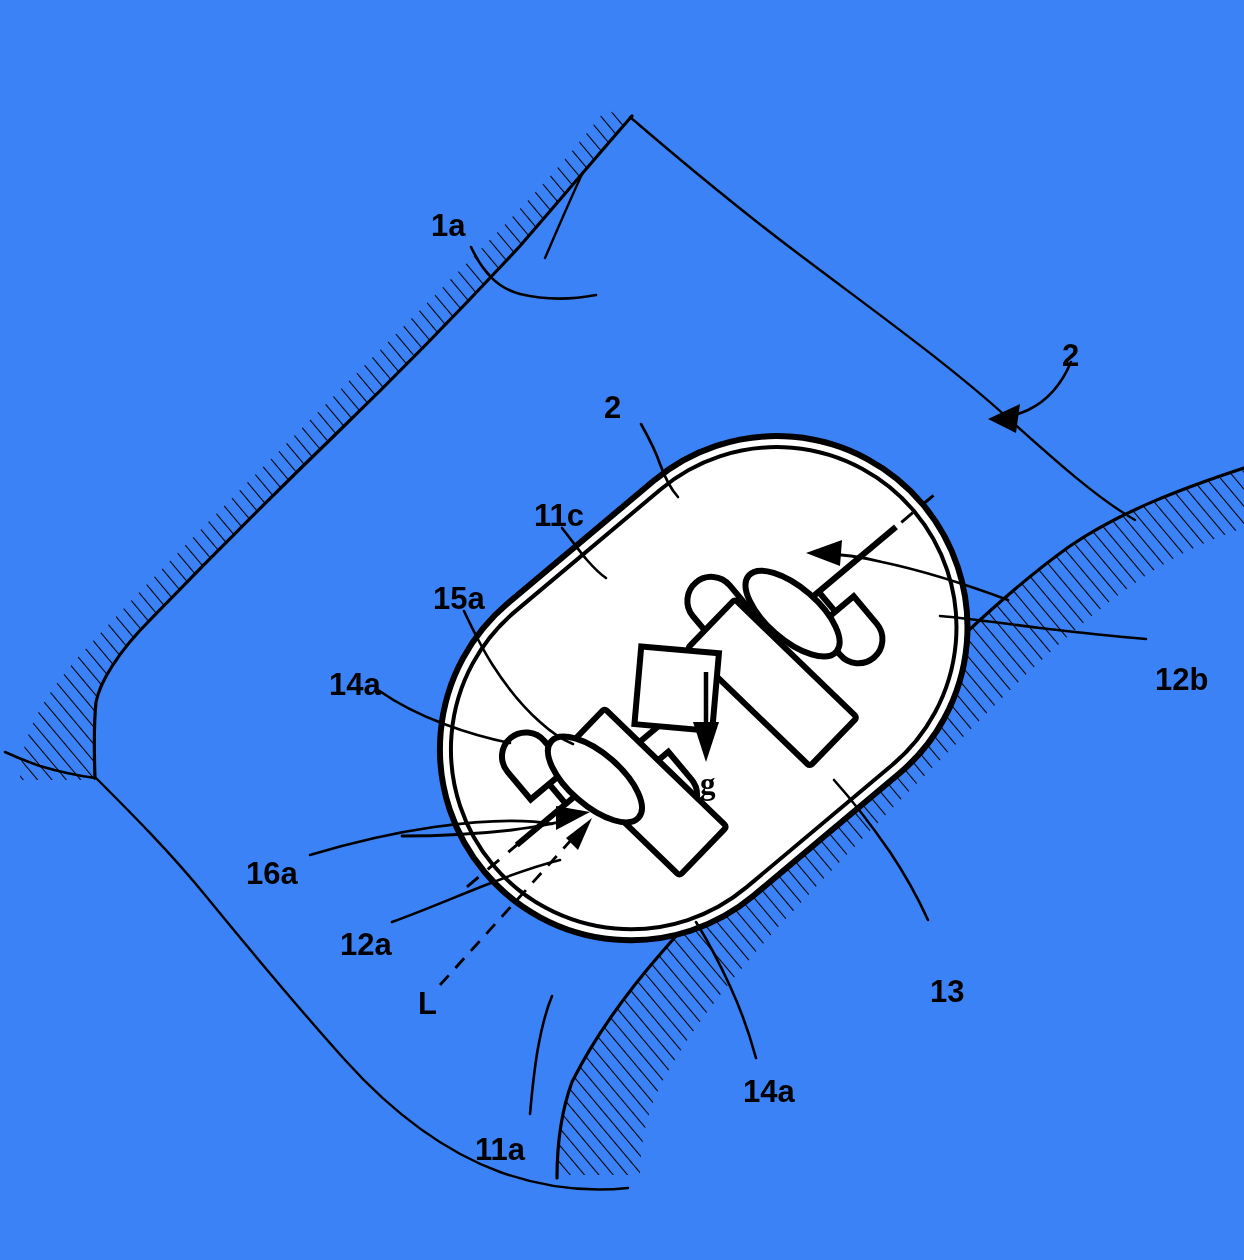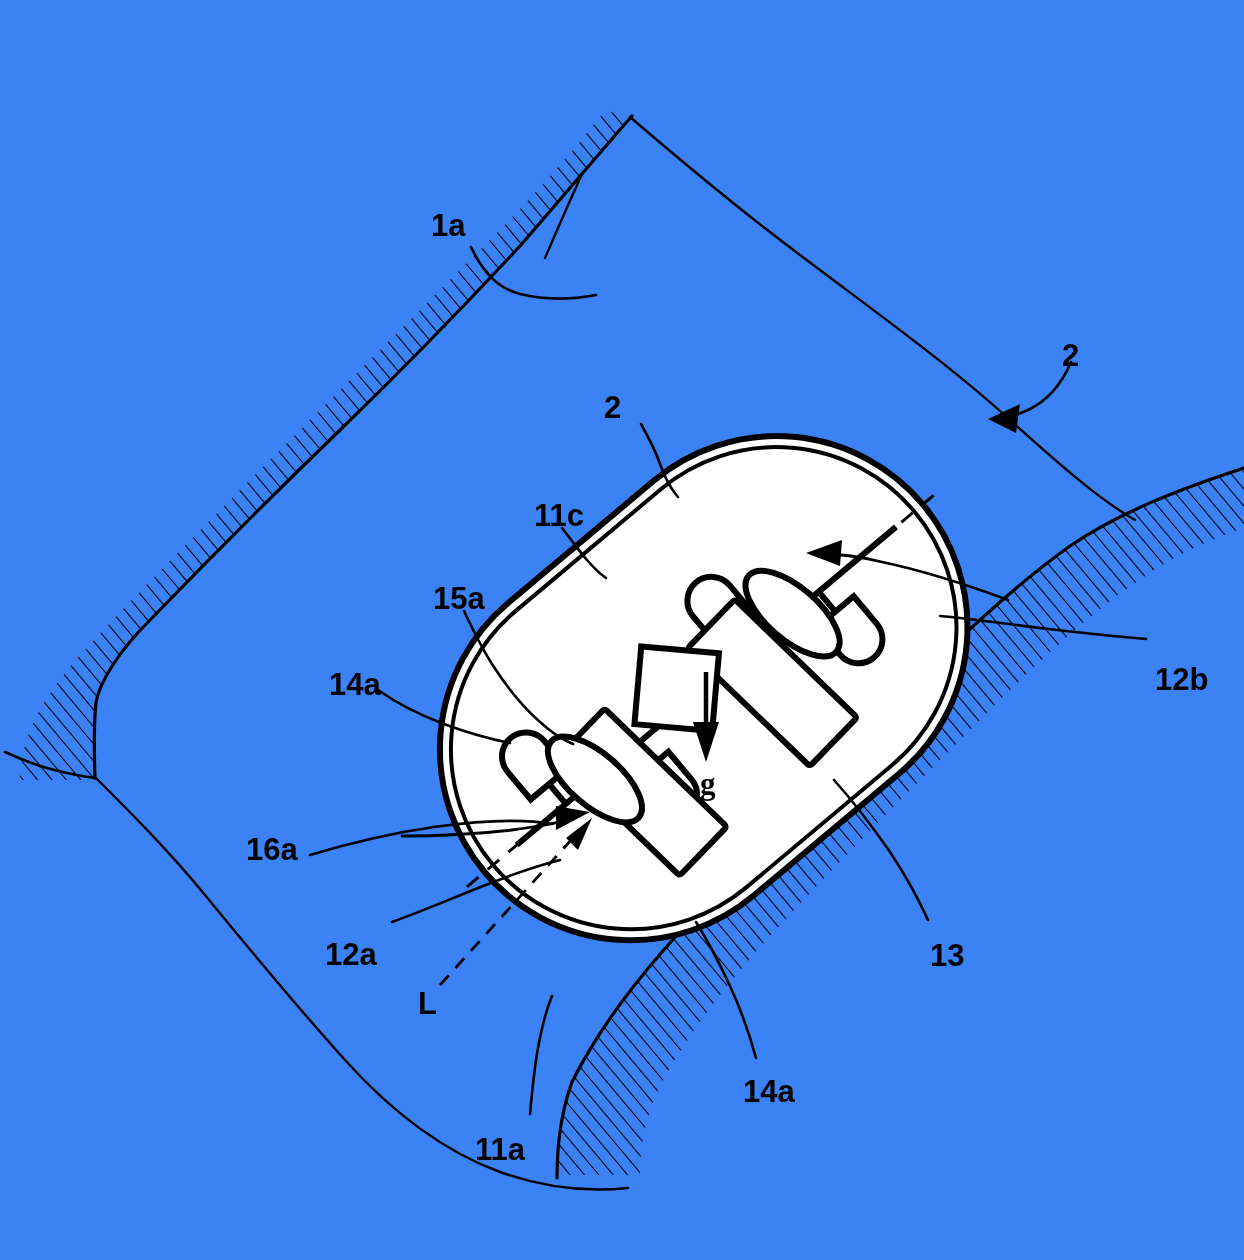--- a/index.html
+++ b/index.html
@@ -241,21 +241,21 @@
 
   </svg>
 
   <span class="lbl" style="left:431px; top:210px;">1a</span>
   <span class="lbl" style="left:1062px; top:340px;">2</span>
   <span class="lbl" style="left:604px; top:392px;">2</span>
   <span class="lbl" style="left:534px; top:500px;">11c</span>
   <span class="lbl" style="left:433px; top:583px;">15a</span>
   <span class="lbl" style="left:329px; top:669px;">14a</span>
   <span class="lbl" style="left:1155px; top:624px;margin-top:40px;">12b</span>
-  <span class="lbl" style="left:246px; top:834px;">16a</span>
-  <span class="lbl" style="left:325px; top:929px;margin-top:10px;">12a</span>
-  <span class="lbl" style="left:930px; top:940px;text-align:right;">13</span>
+  <span class="lbl" style="left:246px; top:858px;">16a</span>
+  <span class="lbl" style="left:340px; top:929px;">12a</span>
+  <span class="lbl" style="left:930px; top:976px;text-align:right;">13</span>
   <span class="lbl" style="left:418px; top:988px;">L</span>
   <span class="lbl lbl-italic" style="left:700px; top:768px;">g</span>
   <span class="lbl" style="left:743px; top:1076px;">14a</span>
   <span class="lbl" style="left:475px; top:1134px;">11a</span>
 
 </div>
 
 </body></html>

